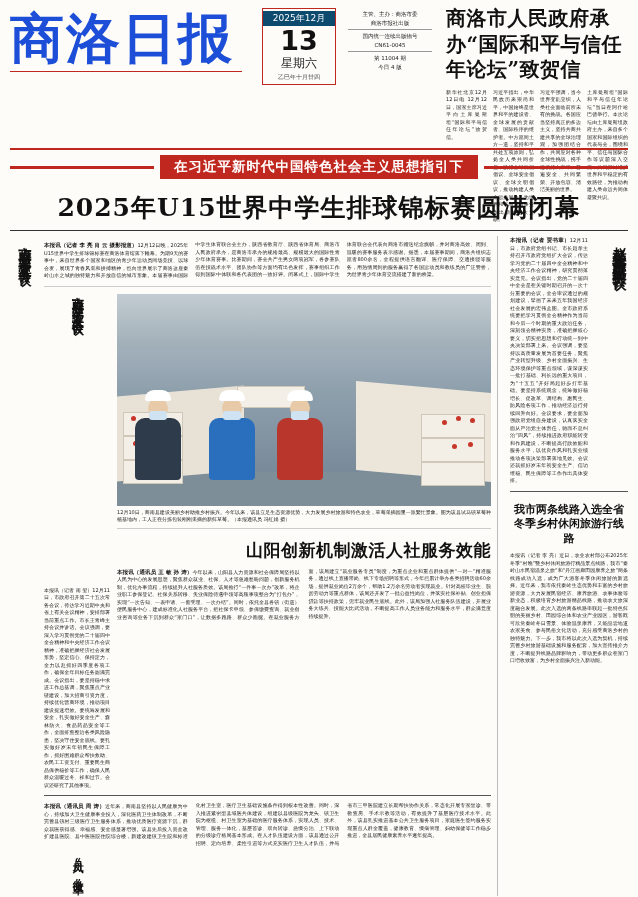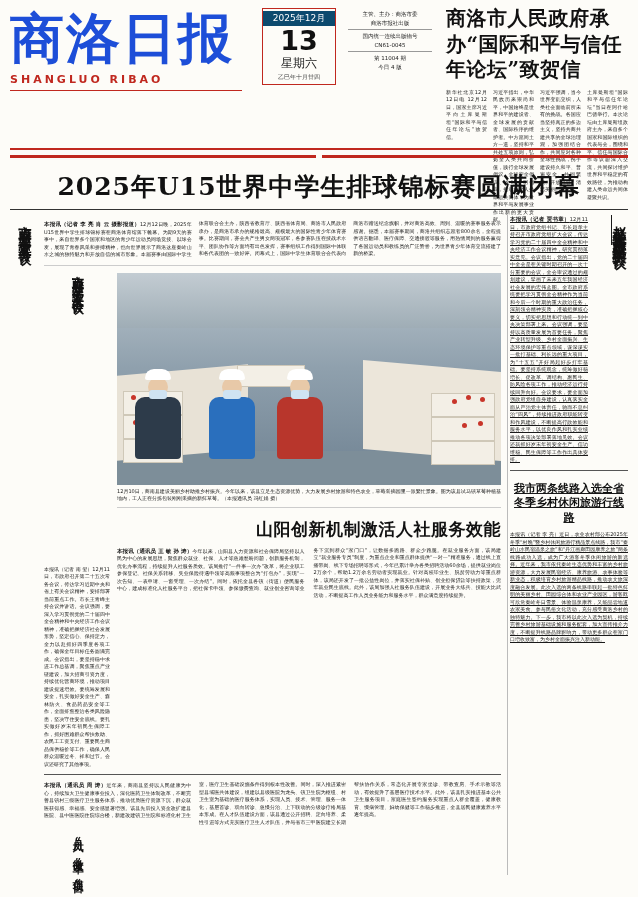--- a/index.html
+++ b/index.html
@@ -52,21 +52,21 @@
   .headline{
     text-align:center;font-family:"DejaVu Serif","Liberation Serif",serif;
     font-weight:bold;font-size:25px;letter-spacing:1px;color:#111;
     padding:8px 0 6px 0;border-bottom:1px solid #333;margin:4px 0 0 0;
   }
 
   
   .main{display:flex;margin-top:5px;height:660px;}
   .col-left{width:28px;flex:0 0 28px;}
   .col-center{flex:1;padding:0 6px;}
-  .col-right{width:118px;flex:0 0 118px;border-left:1px solid #bbb;padding-left:2px;text-decoration:underline;}
+  .col-right{width:118px;flex:0 0 118px;border-left:1px solid #bbb;padding-left:12px;}
 
   
   .vtitle{
     writing-mode:vertical-rl;text-orientation:upright;
     font-family:"DejaVu Serif","Liberation Serif",serif;font-weight:bold;
     letter-spacing:2px;color:#111;line-height:1.15;
   }
 
   .lead3{font-size:5px;line-height:1.5;color:#222;text-align:justify;columns:3;column-gap:7px;padding:5px 0 6px 0;border-bottom:1px solid #ccc;}
   .bodytext{font-size:5px;line-height:1.5;color:#222;text-align:justify;}
@@ -116,21 +116,20 @@
 </style>
 </head>
 <body>
 
 <div class="page">
 
   <div class="masthead">
 
     <div class="logo-block">
       <div class="logo-title">商洛日报</div>
-      <div class="logo-pinyin">SHANGLUO RIBAO</div>
       <div class="logo-rule"></div>
     </div>
 
     <div class="date-block">
       <div class="date-top">2025年12月</div>
       <div class="date-day">13</div>
       <div class="date-week">星期六</div>
       <div class="date-lunar">乙巳年十月廿四</div>
     </div>
 
@@ -151,20 +150,21 @@
         <div class="lead-col">新华社北京12月12日电  12月12日，国家主席习近平向土库曼斯坦“国际和平与信任年论坛”致贺信。</div>
         <div class="lead-col">习近平指出，中华民族历来崇尚和平，中国始终是世界和平的建设者、全球发展的贡献者、国际秩序的维护者。中方愿同土方一道，坚持和平共处五项原则，弘扬全人类共同价值，践行全球发展倡议、全球安全倡议、全球文明倡议，推动构建人类命运共同体，为世界和平与发展事业作出新的更大贡献。</div>
         <div class="lead-col">习近平强调，当今世界变乱交织，人类社会面临前所未有的挑战。各国应当坚持真正的多边主义，坚持共商共建共享的全球治理观，加强团结合作，共同应对各种全球性挑战，携手建设持久和平、普遍安全、共同繁荣、开放包容、清洁美丽的世界。</div>
         <div class="lead-col">土库曼斯坦“国际和平与信任年论坛”当日在阿什哈巴德举行。本次论坛由土库曼斯坦政府主办，来自多个国家和国际组织的代表与会，围绕和平、信任与国际合作等议题深入交流，共同探讨维护世界和平稳定的有效路径，为推动构建人类命运共同体凝聚共识。</div>
       </div>
     </div>
   </div>
 
   <div class="banner">
     <div class="banner-bar"></div>
+    <div class="banner-text">在习近平新时代中国特色社会主义思想指引下</div>
     <div class="banner-bar"></div>
   </div>
 
   <div class="headline">2025年U15世界中学生排球锦标赛圆满闭幕</div>
 
   <div class="main">
 
     <div class="col-left">
       <div class="left-stack">
         <div class="vtitle left-v1">市政府召开第二十五次常务会议</div>

